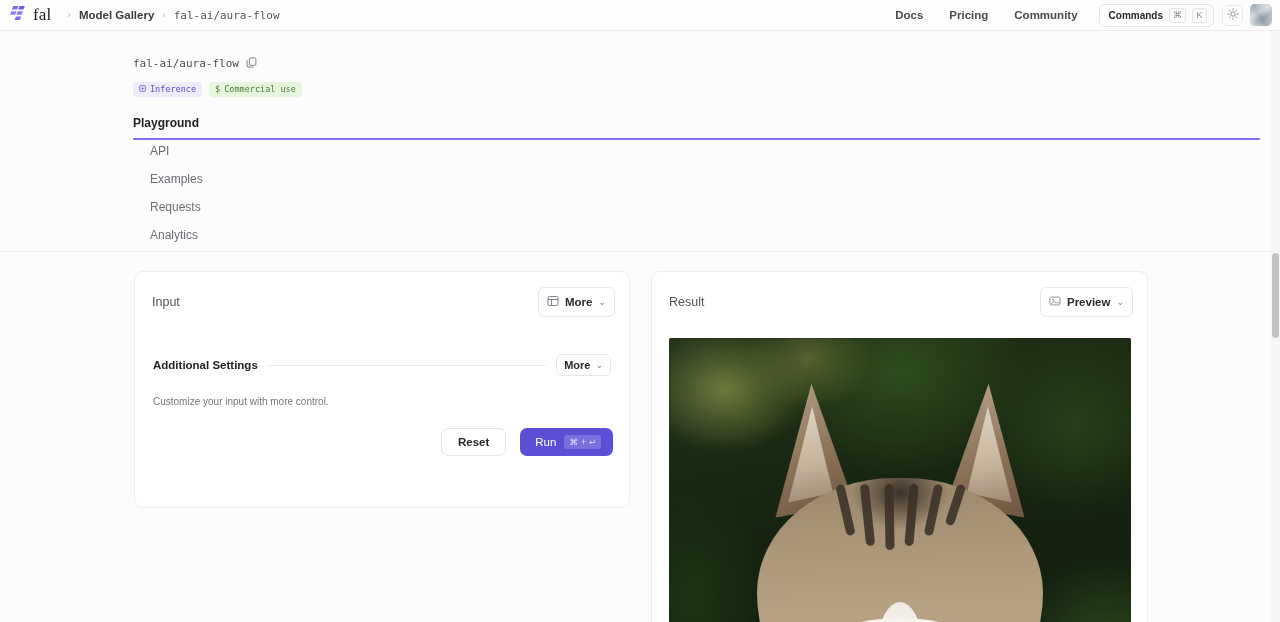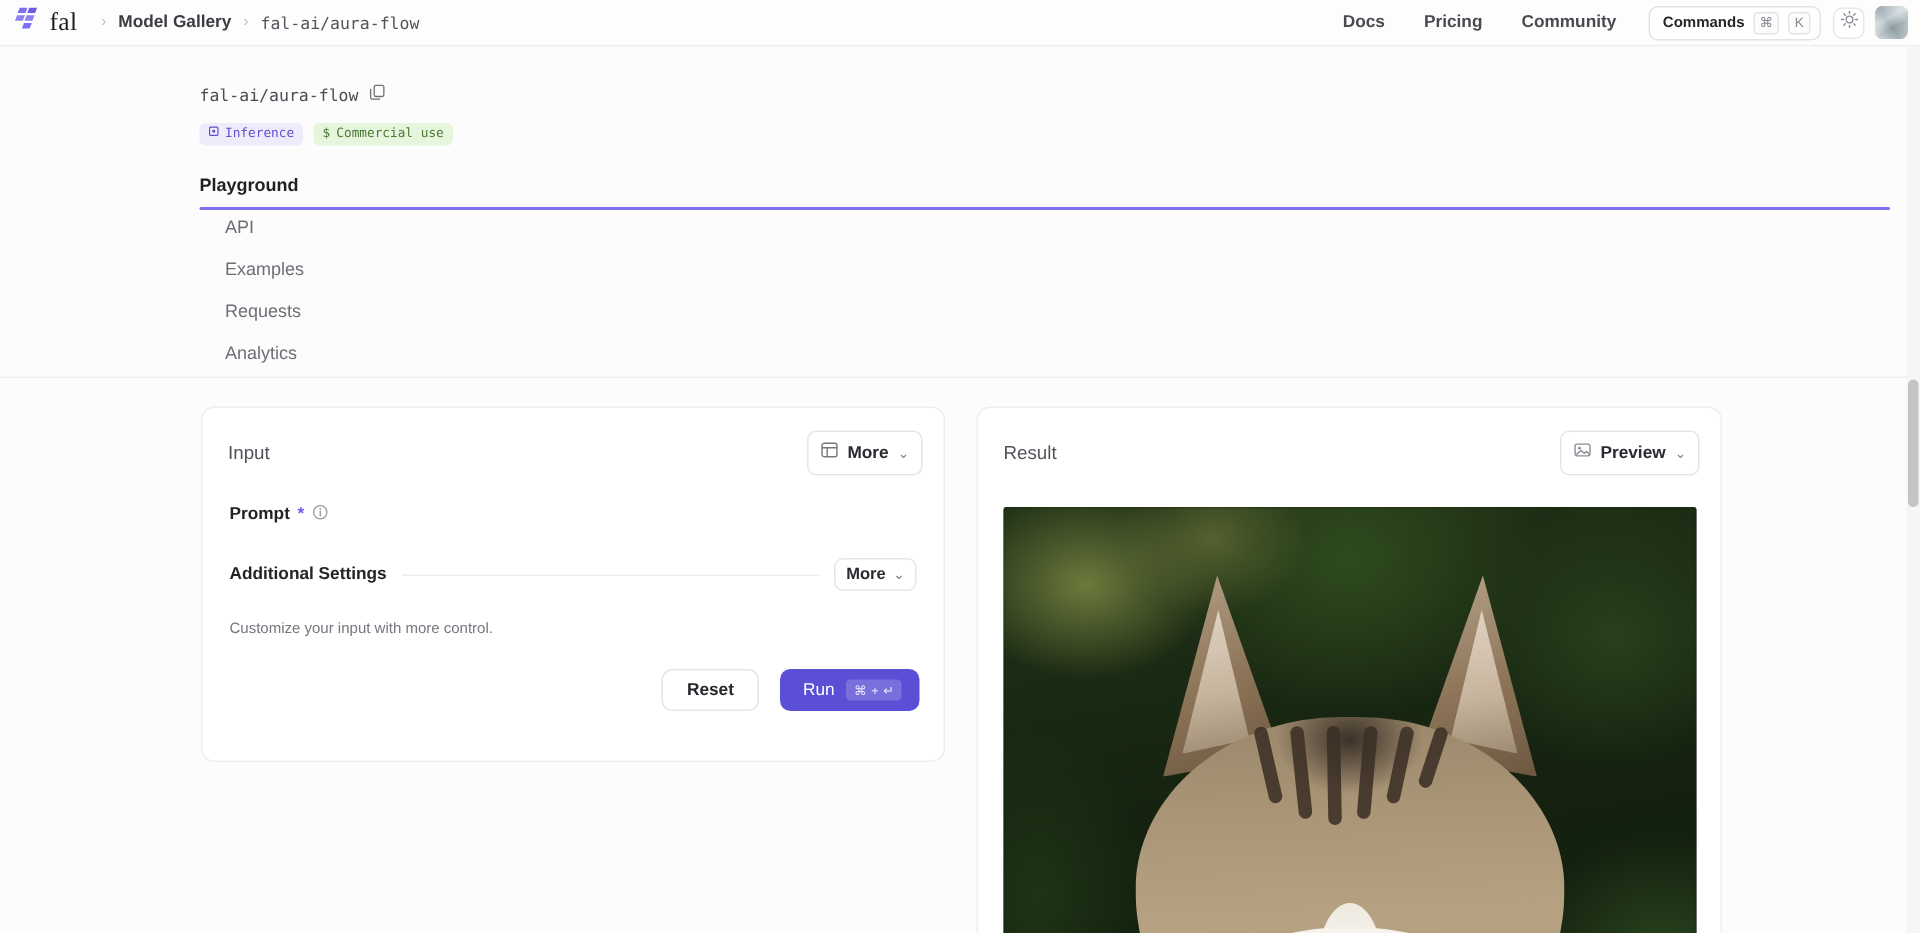--- a/index.html
+++ b/index.html
@@ -355,31 +355,20 @@
               <line x1="1.2" y1="5.2" x2="12.8" y2="5.2" stroke="#76767f" stroke-width="1.1"></line>
               <line x1="5.2" y1="5.2" x2="5.2" y2="12.2" stroke="#76767f" stroke-width="1.1"></line>
             </svg>
           </span>
           <span class="lbl">More</span>
           <span class="chev">⌄</span>
         </div>
       </div>
 
       <div class="panel-body">
-        <div class="field-label-row">
-          <span class="field-label">Prompt</span>
-          <span class="req">*</span>
-          <span>
-            <svg width="11" height="11" viewBox="0 0 14 14">
-              <circle cx="7" cy="7" r="5.6" fill="none" stroke="#9a9aa2" stroke-width="1.1"></circle>
-              <line x1="7" y1="6.2" x2="7" y2="10" stroke="#9a9aa2" stroke-width="1.2" stroke-linecap="round"></line>
-              <circle cx="7" cy="4.2" r="0.8" fill="#9a9aa2"></circle>
-            </svg>
-          </span>
-        </div>
 
 
         <div class="addl-row">
           <span class="addl-title">Additional Settings</span>
           <span class="addl-rule"></span>
           <div class="more-btn">
             <span class="lbl">More</span>
             <span class="chev">⌄</span>
           </div>
         </div>

